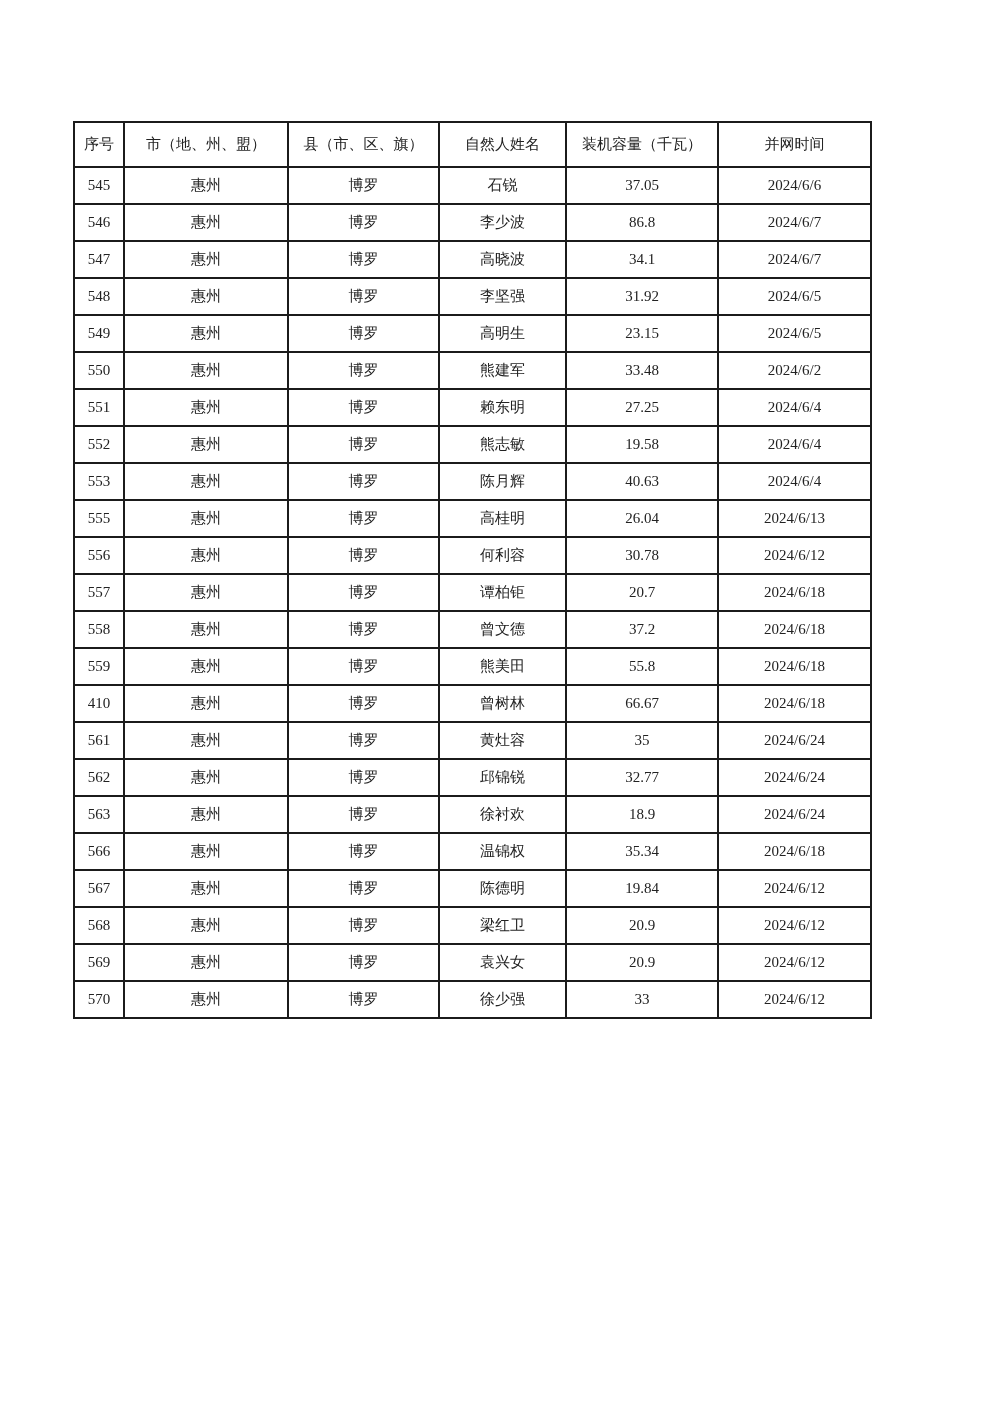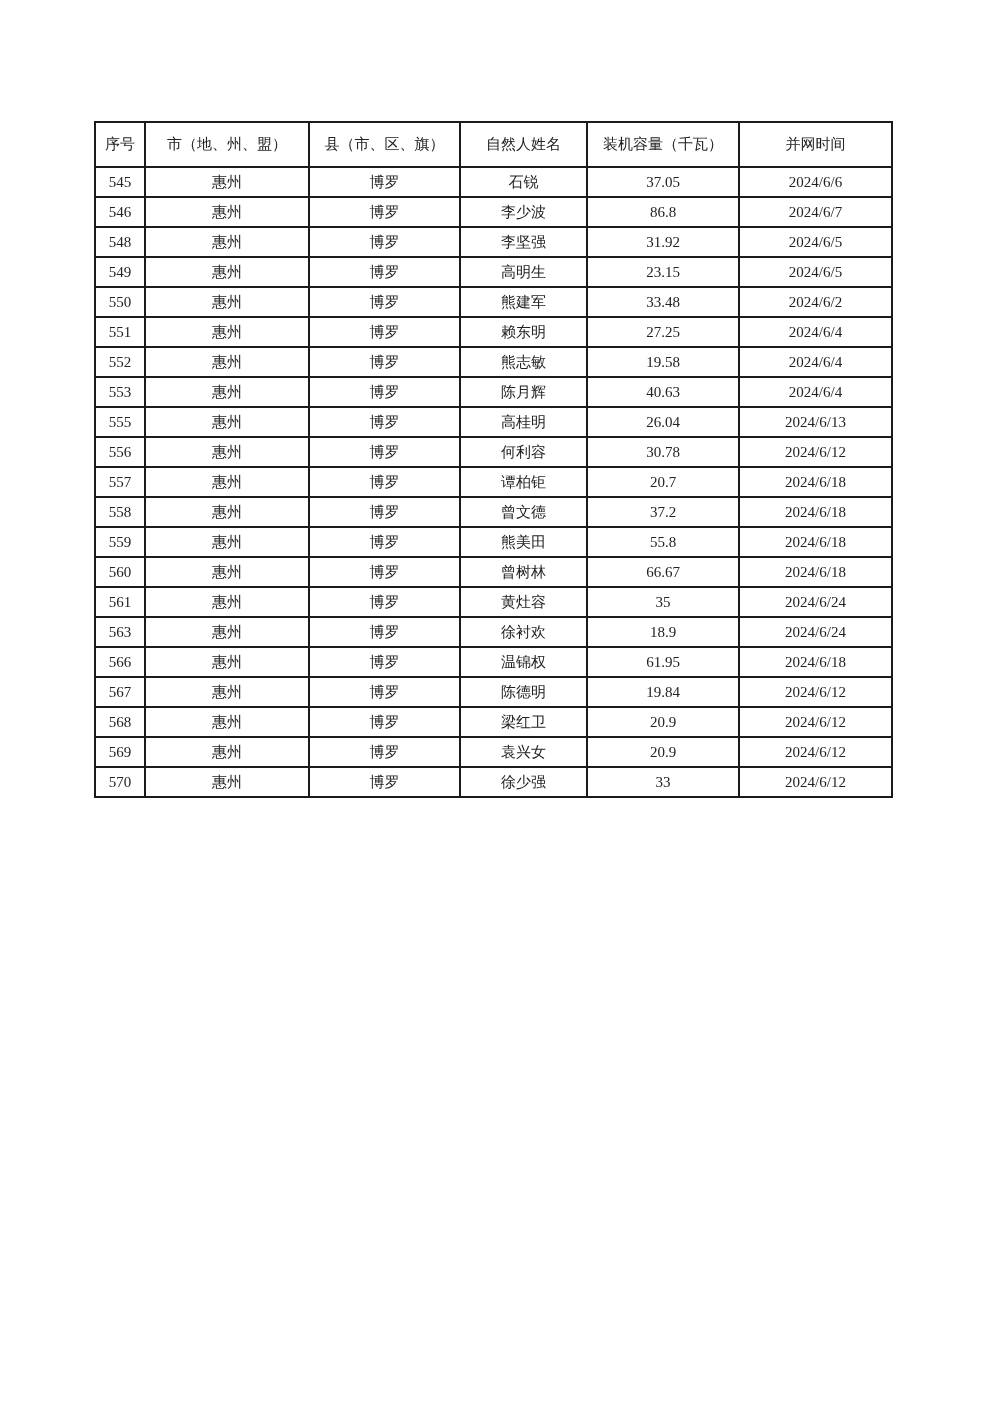--- a/index.html
+++ b/index.html
@@ -16,42 +16,42 @@
   }
   .page {
     position: relative;
     width: 1000px;
     height: 1414px;
     background: #ffffff;
     overflow: hidden;
   }
   table.data-table {
     position: absolute;
-    left: 94px;
+    left: 73px;
     top: 121px;
     width: 797px;
     border-collapse: collapse;
     table-layout: fixed;
   }
   table.data-table th,
   table.data-table td {
     border: 2px solid #1b1b1b;
     text-align: center;
     vertical-align: middle;
     font-size: 15px;
     font-weight: normal;
     padding: 0 2px;
     overflow: hidden;
     white-space: nowrap;
   }
   table.data-table thead tr {
     height: 45px;
   }
   table.data-table tbody tr {
-    height: 30px;
+    height: 37px;
   }
 </style>
 </head>
 <body>
 
 <div class="page">
   <table class="data-table">
     <colgroup>
       <col style="width:50px">
       <col style="width:164px">
@@ -81,20 +81,28 @@
         </tr>
         <tr>
           <td>546</td>
           <td>惠州</td>
           <td>博罗</td>
           <td>李少波</td>
           <td>86.8</td>
           <td>2024/6/7</td>
         </tr>
         <tr>
+          <td>547</td>
+          <td>惠州</td>
+          <td>博罗</td>
+          <td>高晓波</td>
+          <td>34.1</td>
+          <td>2024/6/7</td>
+        </tr>
+        <tr>
           <td>548</td>
           <td>惠州</td>
           <td>博罗</td>
           <td>李坚强</td>
           <td>31.92</td>
           <td>2024/6/5</td>
         </tr>
         <tr>
           <td>549</td>
           <td>惠州</td>
@@ -169,49 +177,57 @@
         </tr>
         <tr>
           <td>559</td>
           <td>惠州</td>
           <td>博罗</td>
           <td>熊美田</td>
           <td>55.8</td>
           <td>2024/6/18</td>
         </tr>
         <tr>
-          <td>560</td>
+          <td>410</td>
           <td>惠州</td>
           <td>博罗</td>
           <td>曾树林</td>
           <td>66.67</td>
           <td>2024/6/18</td>
         </tr>
         <tr>
           <td>561</td>
           <td>惠州</td>
           <td>博罗</td>
           <td>黄灶容</td>
           <td>35</td>
           <td>2024/6/24</td>
         </tr>
         <tr>
+          <td>562</td>
+          <td>惠州</td>
+          <td>博罗</td>
+          <td>邱锦锐</td>
+          <td>32.77</td>
+          <td>2024/6/24</td>
+        </tr>
+        <tr>
           <td>563</td>
           <td>惠州</td>
           <td>博罗</td>
           <td>徐衬欢</td>
           <td>18.9</td>
           <td>2024/6/24</td>
         </tr>
         <tr>
           <td>566</td>
           <td>惠州</td>
           <td>博罗</td>
           <td>温锦权</td>
-          <td>61.95</td>
+          <td>35.34</td>
           <td>2024/6/18</td>
         </tr>
         <tr>
           <td>567</td>
           <td>惠州</td>
           <td>博罗</td>
           <td>陈德明</td>
           <td>19.84</td>
           <td>2024/6/12</td>
         </tr>

